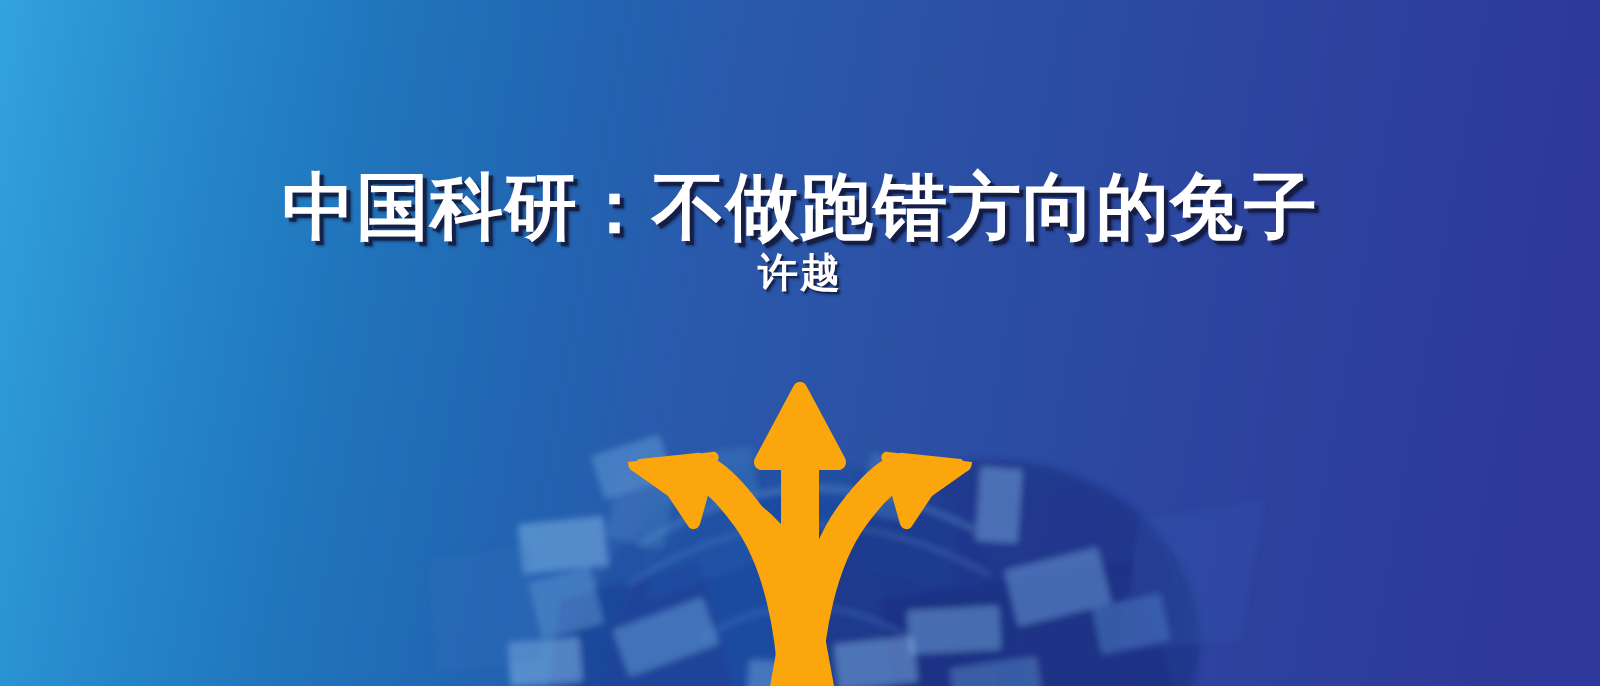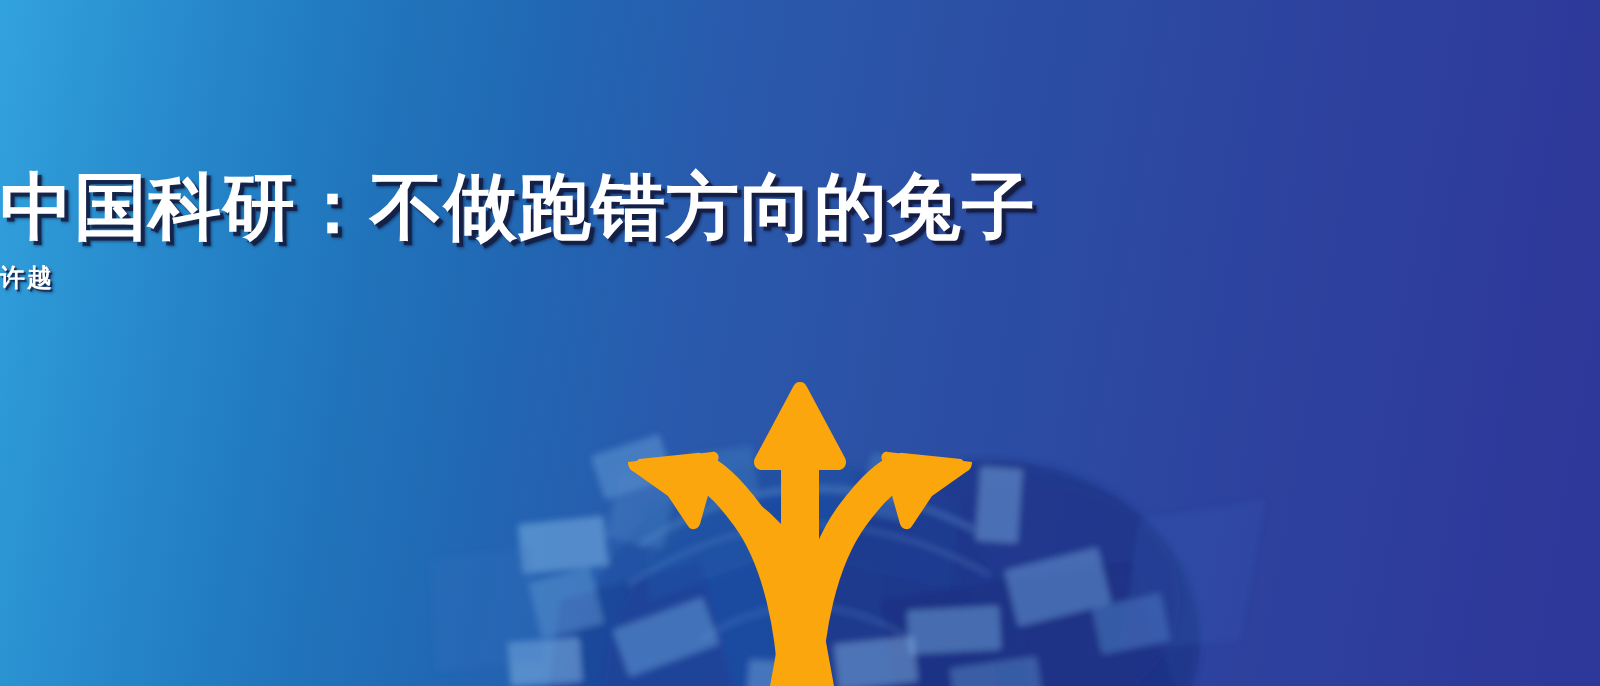--- a/index.html
+++ b/index.html
@@ -35,37 +35,36 @@
     width:1600px; height:686px;
     pointer-events:none;
   }
 
   
   #text-block{
     position:absolute;
     left:0;
     top:168px;
     width:1600px;
-    text-align:left;
+    text-align:center;
     z-index:6;
   }
   #page-title{
     font-size:73px;
     font-weight:bold;
     line-height:1.06;
     color:#ffffff;
     letter-spacing:1px;
     text-shadow:
        4px 4px 0px rgba(20,25,60,.78),
        5px 5px 3px rgba(12,16,45,.55);
     white-space:nowrap;
   }
   #page-subtitle{
-    margin-top:16px;
-    font-size:25px;
+    font-size:40px;
     font-weight:bold;
     color:#ffffff;
     letter-spacing:2px;
     text-shadow:
        2px 2px 0px rgba(20,25,60,.70),
        3px 3px 3px rgba(12,16,45,.45);
     white-space:nowrap;
   }
   #arrow-graphic{
     position:absolute;

